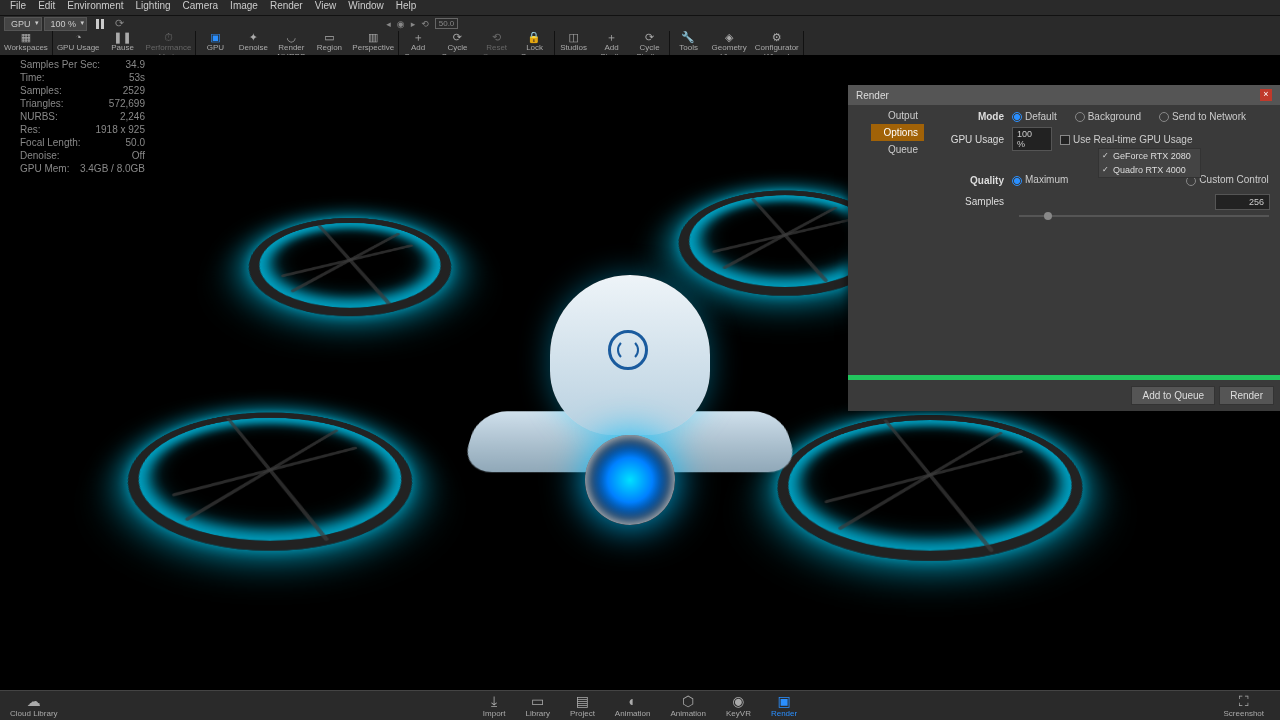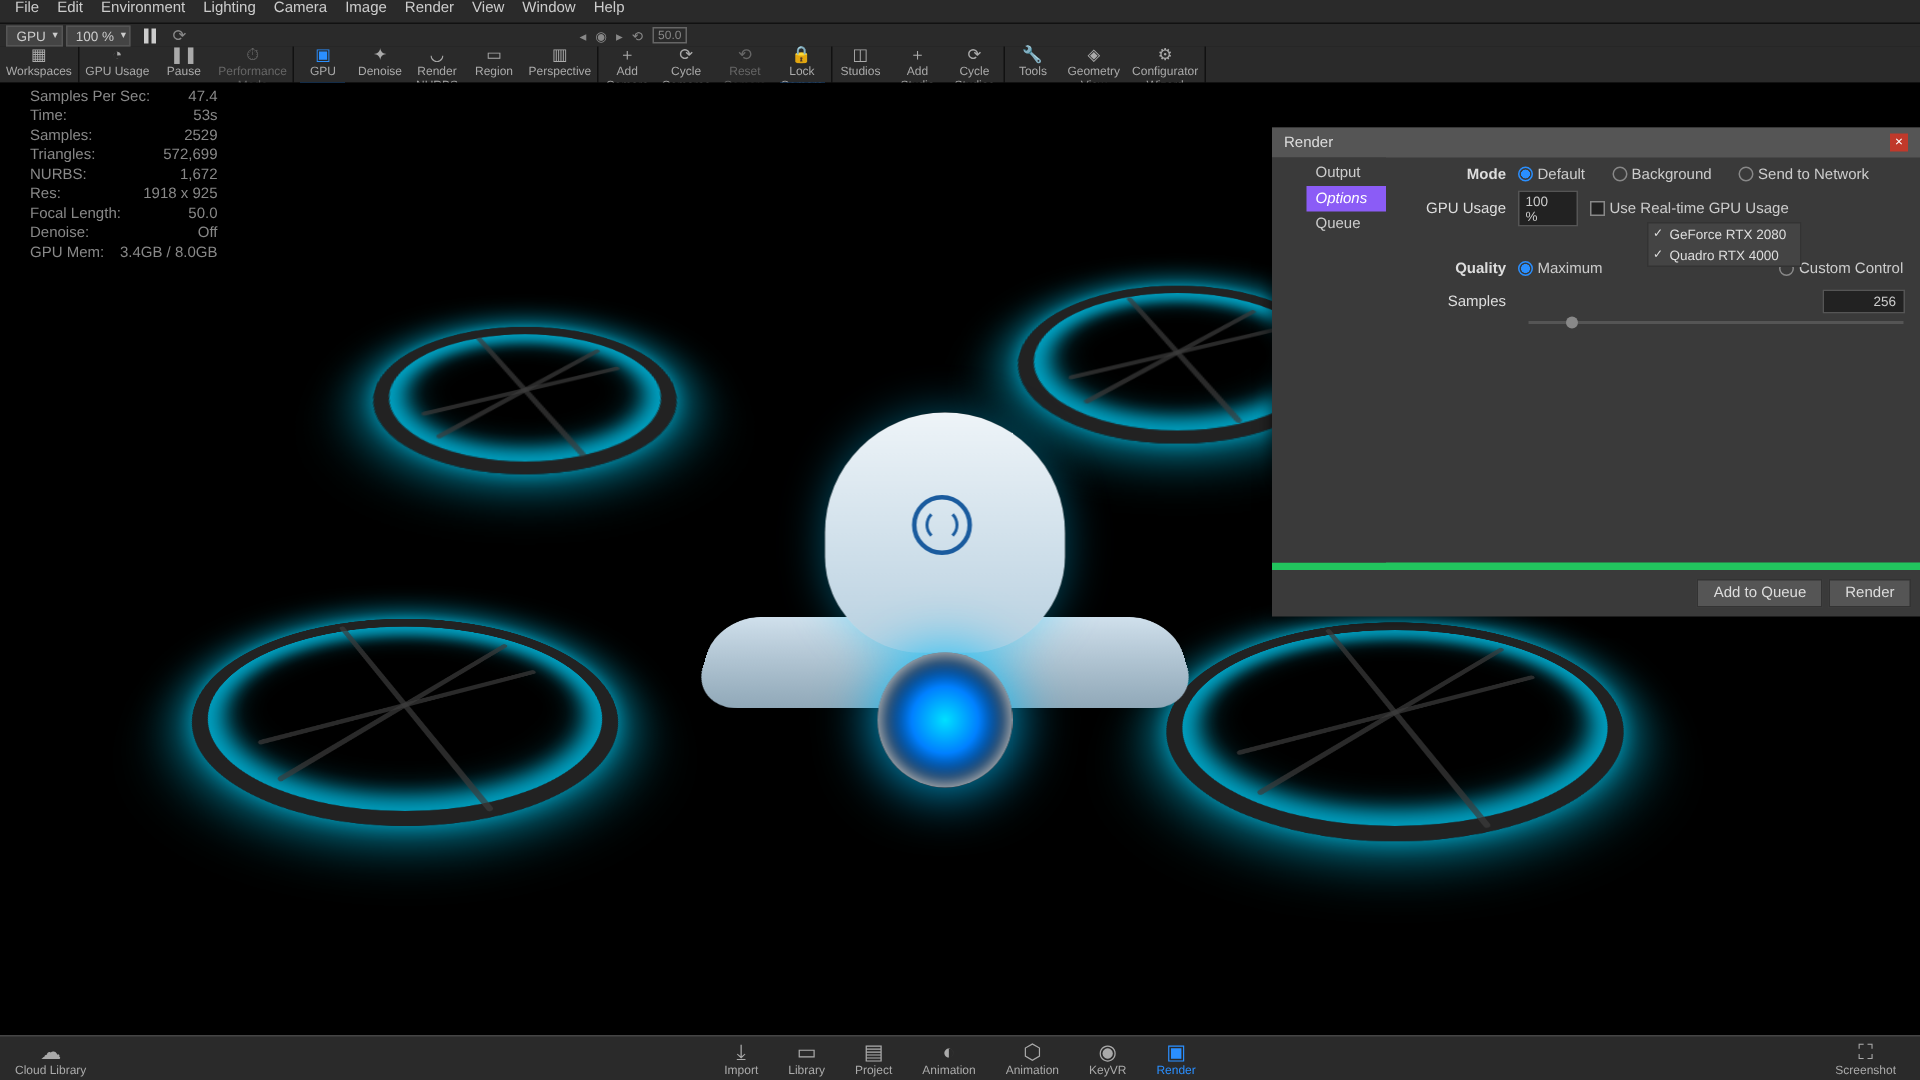--- a/index.html
+++ b/index.html
@@ -54,23 +54,23 @@
 .body-logo { position:absolute; top:55px; left:118px; width:40px; height:40px; border:3px solid #1a5b9e; border-radius:50%; }
 .body-logo::after { content:""; position:absolute; inset:6px; border:2px solid #1a5b9e; border-radius:50%; border-top-color:transparent; border-bottom-color:transparent;}
 .camera-lens { position:absolute; top:160px; left:95px; width:90px; height:90px; background: radial-gradient(circle, #00e0ff 0%, #0080ff 35%, #003060 60%, #111 80%); border-radius:50%; box-shadow: 0 0 40px #00c0ff, 0 0 15px #fff inset;}
 .arms { position:absolute; top:130px; left:-20px; width:320px; height:70px; background: linear-gradient(180deg,#d0e0ec,#90a8b8); border-radius: 30px; transform: perspective(300px) rotateX(30deg);}
 
 
 .render-panel { position: absolute; top: 85px; right: 0; width: 432px; background: #3a3a3a; box-shadow: -2px 2px 8px rgba(0,0,0,0.5); }
 .render-title { background: #555; color: #ddd; padding: 4px 8px; font-size: 10px; display:flex; align-items:center;}
 .render-title .close { margin-left: auto; background: #c0392b; color:#fff; width:12px; height:12px; text-align:center; line-height:11px; font-size:9px;}
 .render-body { display: flex; min-height: 270px; }
-.render-tabs { width: 76px; background: #3a3a3a; text-align: left; padding-top: 2px; padding-left: 23px; }
+.render-tabs { width: 76px; background: #3a3a3a; text-align: right; padding-top: 2px; padding-left: 23px; }
 .render-tabs div { padding: 3px 6px; font-size: 10px; color:#ccc; }
-.render-tabs div.active { background: #8b5cf6; color:#fff;font-style:italic;}
+.render-tabs div.active { background: #a16207; color:#fff;}
 .render-content { flex:1; padding: 6px 10px; font-size: 10px; color:#ccc; }
 .render-row { display: flex; align-items: center; margin-bottom: 5px; gap: 8px; }
 .render-row .lbl { width: 70px; text-align: right; font-weight:bold; color:#ddd; }
 .radio { width:10px; height:10px; border-radius:50%; border:1px solid #888; display:inline-block; margin-right:3px; vertical-align:middle;}
 .radio.on { border-color:#2a8fff; background: radial-gradient(circle,#2a8fff 50%,transparent 55%);}
 .checkbox { width:10px; height:10px; border:1px solid #888; display:inline-block; margin-right:3px; vertical-align:middle; background:#222;}
 .gpu-input { background:#222; border:1px solid #555; padding:1px 12px 1px 4px; font-size:9px; color:#ccc; width:40px; position:relative;}
 .gpu-dropdown { position:absolute; background:#444; border:1px solid #333; font-size:9px; z-index:10; top: 43px; left: 174px; width: 103px;}
 .gpu-dropdown div { padding: 2px 5px 2px 14px; position:relative; color:#ddd;}
 .gpu-dropdown div::before { content:"✓"; position:absolute; left:3px; font-size:8px;}
@@ -258,37 +258,37 @@
       <div class="body-top"></div>
       <div class="body-logo"></div>
       <div class="camera-lens"></div>
     </div>
   </div>
 </div>
 
 <div class="stats">
   <div class="stats-row">
       <span>Samples Per Sec:</span>
-      <span>47.4</span>
+      <span>34.9</span>
     </div>
   <div class="stats-row">
       <span>Time:</span>
       <span>53s</span>
     </div>
   <div class="stats-row">
       <span>Samples:</span>
       <span>2529</span>
     </div>
   <div class="stats-row">
       <span>Triangles:</span>
       <span>572,699</span>
     </div>
   <div class="stats-row">
       <span>NURBS:</span>
-      <span>1,672</span>
+      <span>2,246</span>
     </div>
   <div class="stats-row">
       <span>Res:</span>
       <span>1918 x 925</span>
     </div>
   <div class="stats-row">
       <span>Focal Length:</span>
       <span>50.0</span>
     </div>
   <div class="stats-row">

